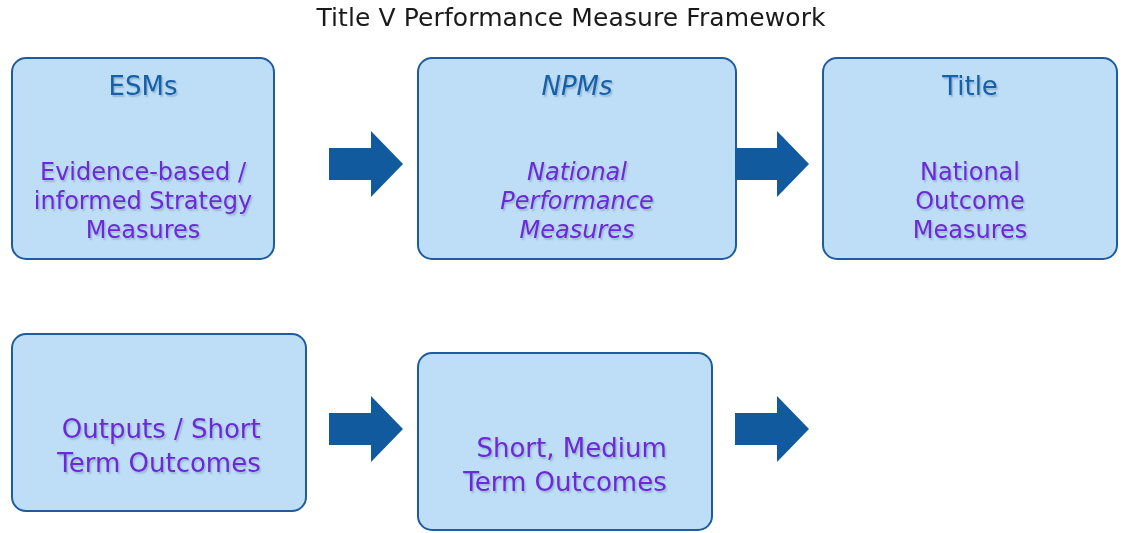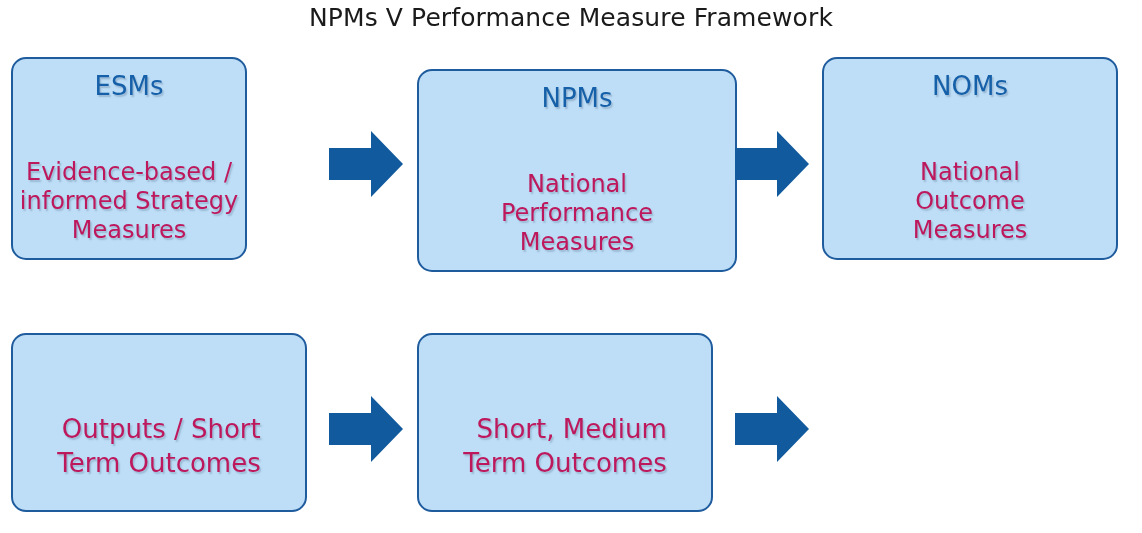--- a/index.html
+++ b/index.html
@@ -53,58 +53,58 @@
   .node .node-heading {
     font-size: 26px;
     line-height: 1.12;
     color: #1560a8;
     text-shadow: 1.5px 1.5px 1.5px rgba(120,150,180,0.55);
     margin-bottom: 9px;
   }
   .node .node-body {
     font-size: 24px;
     line-height: 1.20;
-    color: #be185d;
+    color: #6d28d9;
     text-shadow: 1.5px 1.5px 1.5px rgba(120,150,180,0.5);
     padding: 0 6px;
     margin-top: 48px;
   }
   .node.no-heading .node-body {
     font-size: 26px;
     line-height: 1.30;
     text-align: right;
   }
 
   
-  #node-esm  { left: 11px;  top: 57px;  width: 236px; height: 203px; }
-  #node-npm  { left: 417px; top: 69px;  width: 320px; height: 203px; }
+  #node-esm  { left: 11px;  top: 57px;  width: 264px; height: 203px; }
+  #node-npm  { left: 417px; top: 57px;  width: 320px; height: 203px; font-style: italic; }
   #node-nom  { left: 822px; top: 57px;  width: 296px; height: 203px; }
   
   #node-out  { left: 11px;  top: 333px; width: 296px; height: 179px; }
-  #node-smt  { left: 417px; top: 333px; width: 296px; height: 179px; }
+  #node-smt  { left: 417px; top: 352px; width: 296px; height: 179px; }
   #node-lt   { left: 822px; top: 333px; width: 296px; height: 179px; }
 
   
   .arrow {
     position: absolute;
     width: 74px;
     height: 66px;
   }
   #arrow-1 { left: 329px; top: 131px; }
   #arrow-2 { left: 735px; top: 131px; }
   #arrow-3 { left: 329px; top: 396px; }
   #arrow-4 { left: 735px; top: 396px; }
   .arrow svg { display: block; width: 100%; height: 100%; }
 </style>
 </head>
 <body>
 
 <div id="canvas">
 
-  <div class="section-title" id="title-main">NPMs V Performance Measure Framework</div>
+  <div class="section-title" id="title-main">Title V Performance Measure Framework</div>
 
   <div class="node" id="node-esm">
     <div class="node-heading">ESMs</div>
     <div class="node-body">Evidence-based /<br>informed Strategy<br>Measures</div>
   </div>
 
   <div class="arrow" id="arrow-1">
     <svg viewBox="0 0 74 66" preserveAspectRatio="none">
       <polygon points="0,17 42,17 42,0 74,33 42,66 42,49 0,49" fill="#115a9e"></polygon>
     </svg>
@@ -115,21 +115,21 @@
     <div class="node-body">National<br>Performance<br>Measures</div>
   </div>
 
   <div class="arrow" id="arrow-2">
     <svg viewBox="0 0 74 66" preserveAspectRatio="none">
       <polygon points="0,17 42,17 42,0 74,33 42,66 42,49 0,49" fill="#115a9e"></polygon>
     </svg>
   </div>
 
   <div class="node" id="node-nom">
-    <div class="node-heading">NOMs</div>
+    <div class="node-heading">Title</div>
     <div class="node-body">National<br>Outcome<br>Measures</div>
   </div>
 
 
   <div class="node no-heading" id="node-out">
 
     <div class="node-body">Outputs / Short<br>Term Outcomes</div>
   </div>
 
   <div class="arrow" id="arrow-3">

